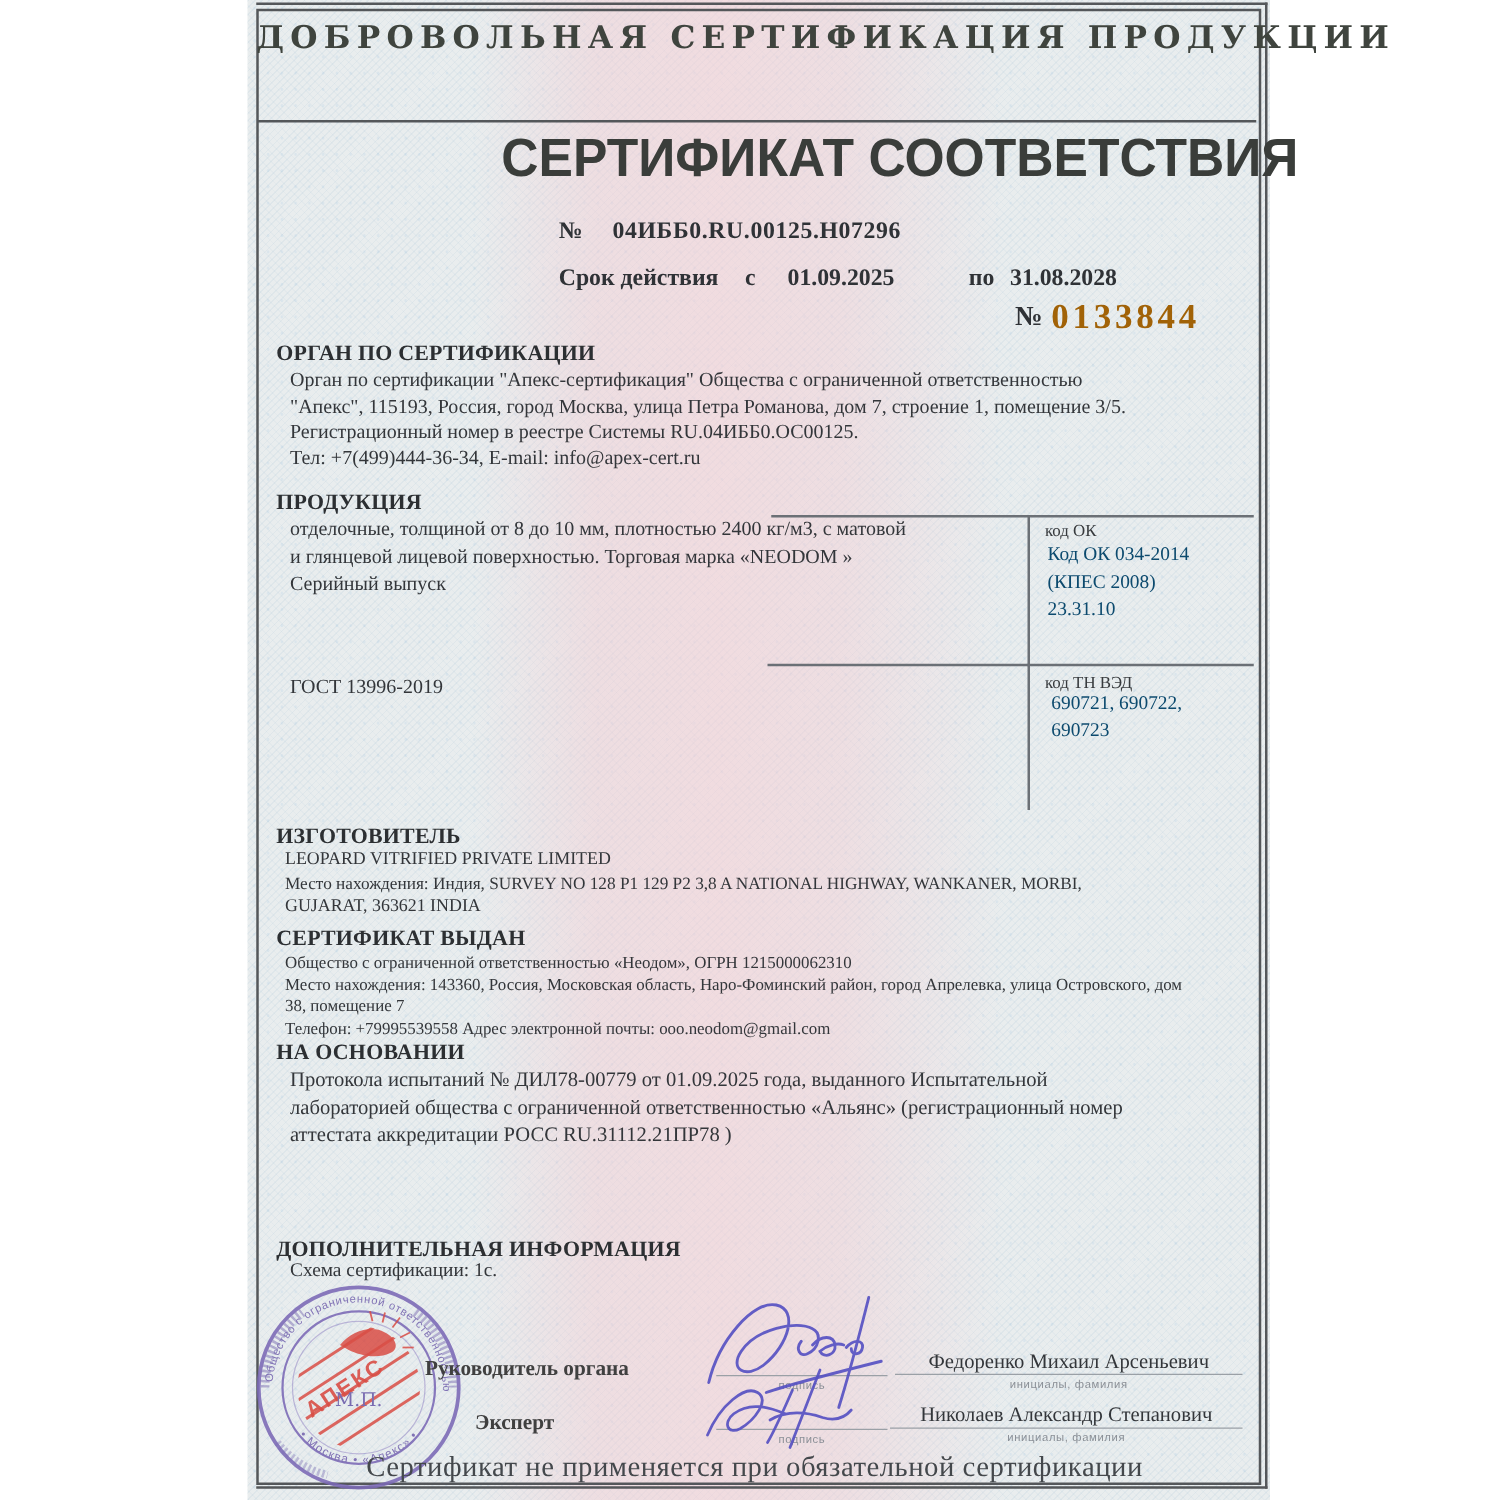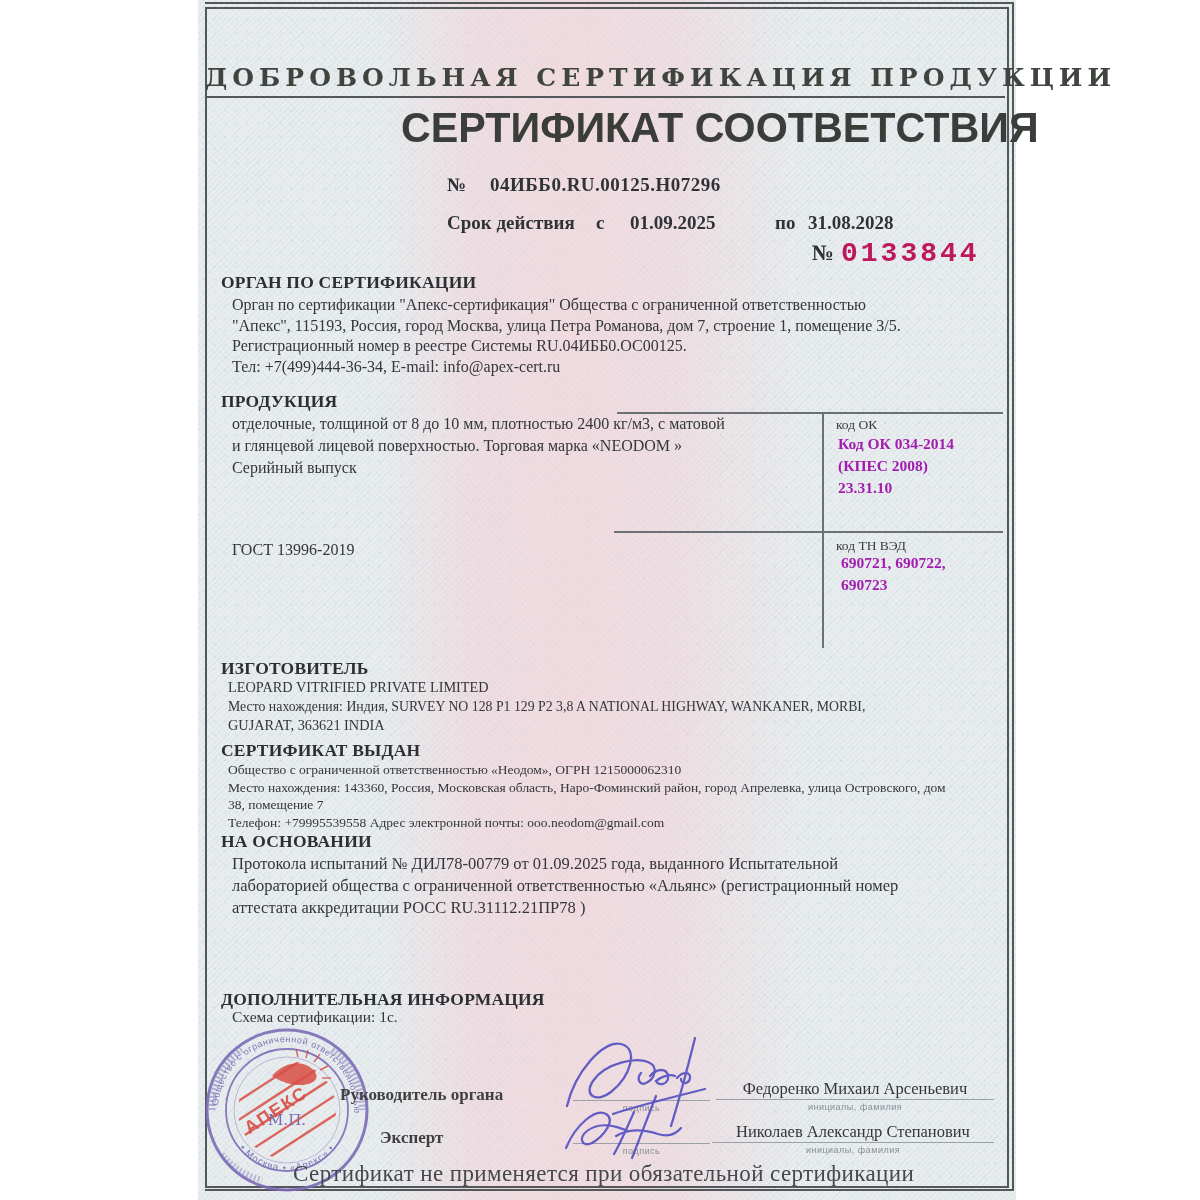--- a/index.html
+++ b/index.html
@@ -17,49 +17,49 @@
     background-size:auto,auto,auto,11px 13px;}
   .abs{position:absolute;}
   .rule{position:absolute;background:#54575a;}
   .thinrule{position:absolute;background:#6b7076;}
   .grayline{position:absolute;border-top:1px solid #9aa0a6;height:0;}
   .band-title{font-family:"DejaVu Serif",serif;font-weight:bold;font-size:25px;
     letter-spacing:5px;color:#3f443e;white-space:nowrap;}
   .big-title{font-family:"Liberation Sans",sans-serif;font-weight:bold;font-size:43px;
     color:#3a3d3a;white-space:nowrap;transform:scaleX(.96);transform-origin:left top;}
   .numrow{font-weight:bold;font-size:19px;color:#2f3236;white-space:nowrap;}
-  .rednum{font-family:Liberation Mono, monospace;font-weight:bold;font-size:28px;
-    color:#be185d;letter-spacing:3px;white-space:nowrap;}
+  .rednum{font-family:Liberation Serif, serif;font-weight:bold;font-size:28px;
+    color:#a16207;letter-spacing:3px;white-space:nowrap;}
   .h1{font-weight:bold;font-size:17.5px;color:#2c2f32;white-space:nowrap;letter-spacing:.2px;}
   .body16{font-size:16px;line-height:20.5px;color:#33363a;}
   .body16 .ln{white-space:nowrap;}
   .prod{font-size:16px;line-height:22px;}
   .small14{font-size:14.3px;line-height:19px;}
   .small13{font-size:13.5px;line-height:17.5px;}
   .boxlabel{font-size:13.5px;color:#383b3e;white-space:nowrap;}
-  .boxtext{font-size:15.5px;line-height:22px;color:#a21caf;font-weight:bold;}
+  .boxtext{font-size:15.5px;line-height:22px;color:#0c4a6e;}
   .caption{font-family:"Liberation Sans",sans-serif;font-size:9px;color:#8a8f96;
     letter-spacing:.5px;white-space:nowrap;}
   .siglabel{font-weight:bold;font-size:17px;color:#404040;white-space:nowrap;}
   .signame{font-size:16.5px;color:#33363a;white-space:nowrap;}
   .footer{font-size:23px;color:#44484c;white-space:nowrap;letter-spacing:.4px;}
 </style>
 </head>
 <body>
 
 <div class="page">
   <div class="paper"></div>
 
   <div class="rule abs" style="left:205px;top:2px;width:809px;height:2px;"></div>
   <div class="rule abs" style="left:1012px;top:2px;width:2px;height:1189px;"></div>
   <div class="rule abs" style="left:205px;top:1189px;width:809px;height:2px;"></div>
   <div class="abs" style="left:205px;top:7px;width:800px;height:1177px;border:2px solid #54575a;"></div>
   <div class="rule abs" style="left:206px;top:96px;width:799px;height:2px;"></div>
 
-  <div class="abs band-title" style="left:205px;top:15px;width:877px;text-align:center;margin-top:48px;">ДОБРОВОЛЬНАЯ СЕРТИФИКАЦИЯ ПРОДУКЦИИ</div>
+  <div class="abs band-title" style="left:205px;top:15px;width:877px;text-align:center;">ДОБРОВОЛЬНАЯ СЕРТИФИКАЦИЯ ПРОДУКЦИИ</div>
 
   <div class="abs big-title" style="left:401px;top:103px;">СЕРТИФИКАТ СООТВЕТСТВИЯ</div>
 
   <div class="abs numrow" style="left:447px;top:174px;">№</div>
   <div class="abs numrow" style="left:490px;top:174px;letter-spacing:.5px;">04ИББ0.RU.00125.Н07296</div>
 
   <div class="abs numrow" style="left:447px;top:212px;text-align:center;">Срок действия</div>
   <div class="abs numrow" style="left:596px;top:212px;">с</div>
   <div class="abs numrow" style="left:630px;top:212px;">01.09.2025</div>
   <div class="abs numrow" style="left:775px;top:212px;">по</div>

